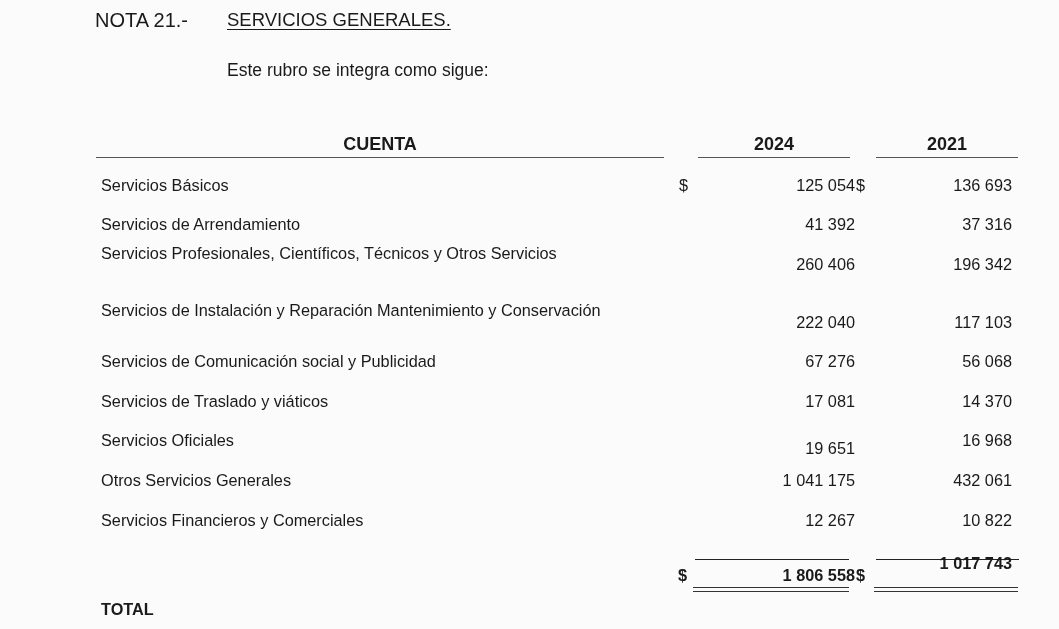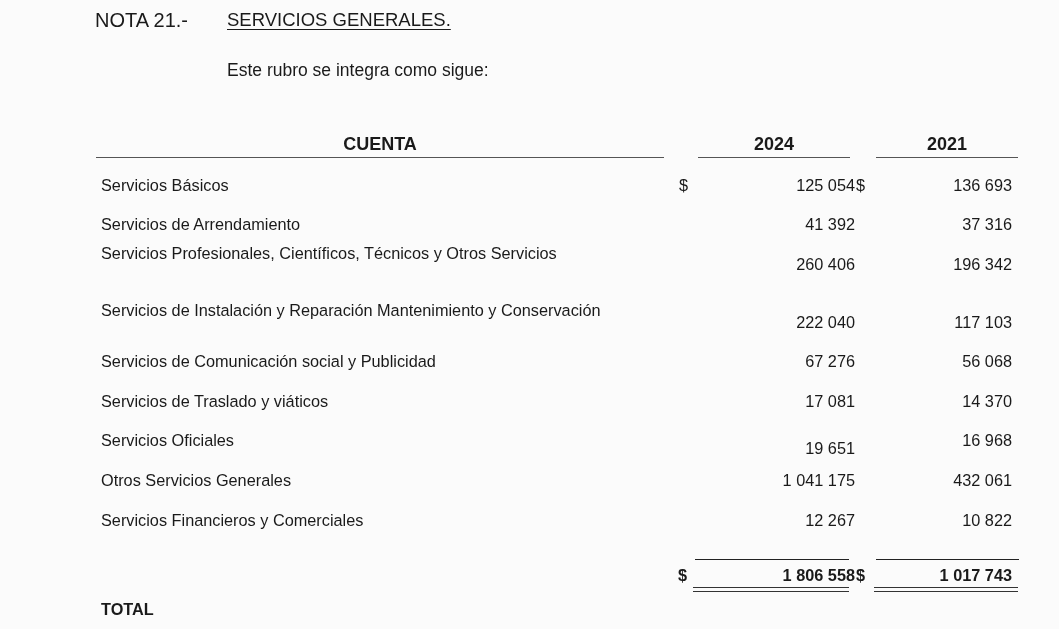--- a/index.html
+++ b/index.html
@@ -141,17 +141,17 @@
 </div>
 
 <div class="rule" style="left:695px;width:154px;top:559px;border-top-color:#222;"></div>
 <div class="rule" style="left:876px;width:143px;top:559px;border-top-color:#222;"></div>
 
 <div>
   <div class="abs row-label bold" style="top:580px;margin-top:20px;">TOTAL</div>
   <div class="abs cur bold" style="left:678px;top:566px;">$</div>
   <div class="abs num num-2024 bold" style="top:566px;">1 806 558</div>
   <div class="abs cur bold" style="left:856px;top:566px;">$</div>
-  <div class="abs num num-2023 bold" style="top:566px;">1 017 743</div>
+  <div class="abs num num-2023 bold" style="top:554px;">1 017 743</div>
 </div>
 
 <div class="double" style="left:693px;width:156px;top:587px;"></div>
 <div class="double" style="left:874px;width:144px;top:587px;"></div>
 
 </body></html>

